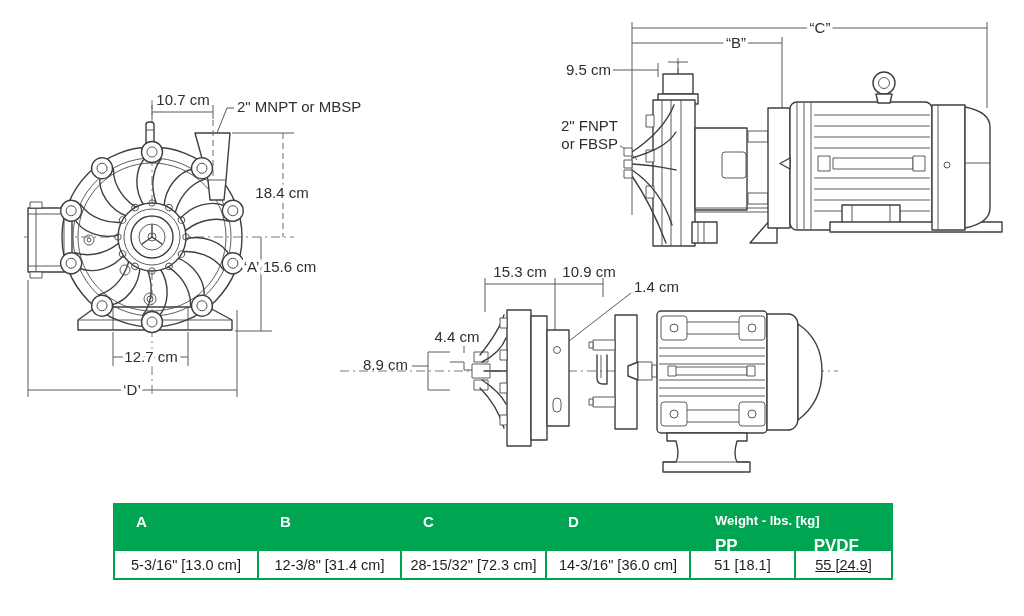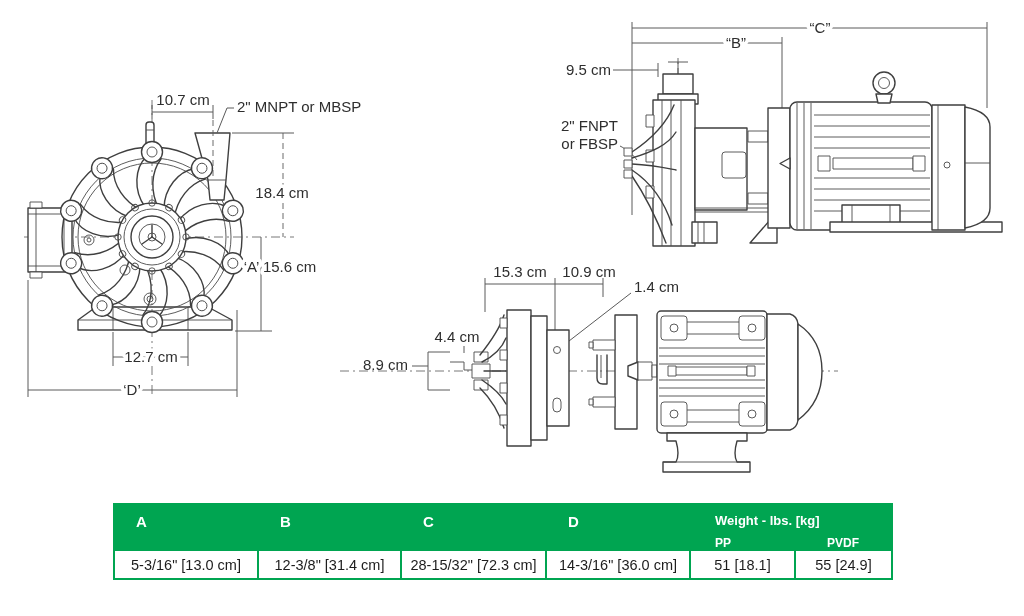--- a/index.html
+++ b/index.html
@@ -15,27 +15,27 @@
   .cl  {fill:none;stroke:#6a6a6a;stroke-width:0.9;stroke-dasharray:9 4 2 4;}
   .dsh {fill:none;stroke:#5a5a5a;stroke-width:0.9;stroke-dasharray:6 4;}
   .dimtxt{font-family:"Liberation Sans",sans-serif;font-size:15px;fill:#2e2e2e;}
   .halo{paint-order:stroke fill;stroke:#ffffff;stroke-width:7px;stroke-linejoin:round;}
   
   .dim-table{position:absolute;left:113px;top:503px;width:780px;border:2px solid var(--green,#00A551);box-sizing:border-box;background:#fff;}
   .thead{display:grid;grid-template-columns:144px 143px 145px 144px 200px;background:var(--green,#00A551);color:#fff;height:46px;}
   .th{font-weight:bold;font-size:15px;padding:8px 0 0 21px;box-sizing:border-box;}
   .th-weight{padding-left:0;}
   .wtitle{font-weight:bold;font-size:13px;padding-left:24px;}
-  .wsub{display:flex;font-weight:bold;font-size:12px;margin-top:8px;}
+  .wsub{display:flex;font-weight:bold;font-size:17px;margin-top:8px;}
   .wsub span:first-child{padding-left:24px;}
   .wsub span:last-child{margin-left:auto;margin-right:32px;text-align:center;}
   .tbody{display:grid;grid-template-columns:144px 143px 145px 144px 105px 95px;height:27px;}
   .td{display:flex;align-items:center;justify-content:center;font-size:14.5px;color:#1d1d1d;
       border-right:2px solid var(--green,#00A551);box-sizing:border-box;background:#fff;white-space:nowrap;}
-  .td:last-child{border-right:none;}
+  .td:last-child{border-right:none;text-decoration:underline;}
 </style>
 </head>
 <body>
 
 <div id="stage">
 
   <svg style="left:20px;top:85px;width:370px;height:320px" viewBox="20 85 370 320">
 
     <g>
       <line class="cl" x1="152" y1="100" x2="152" y2="398"></line>

